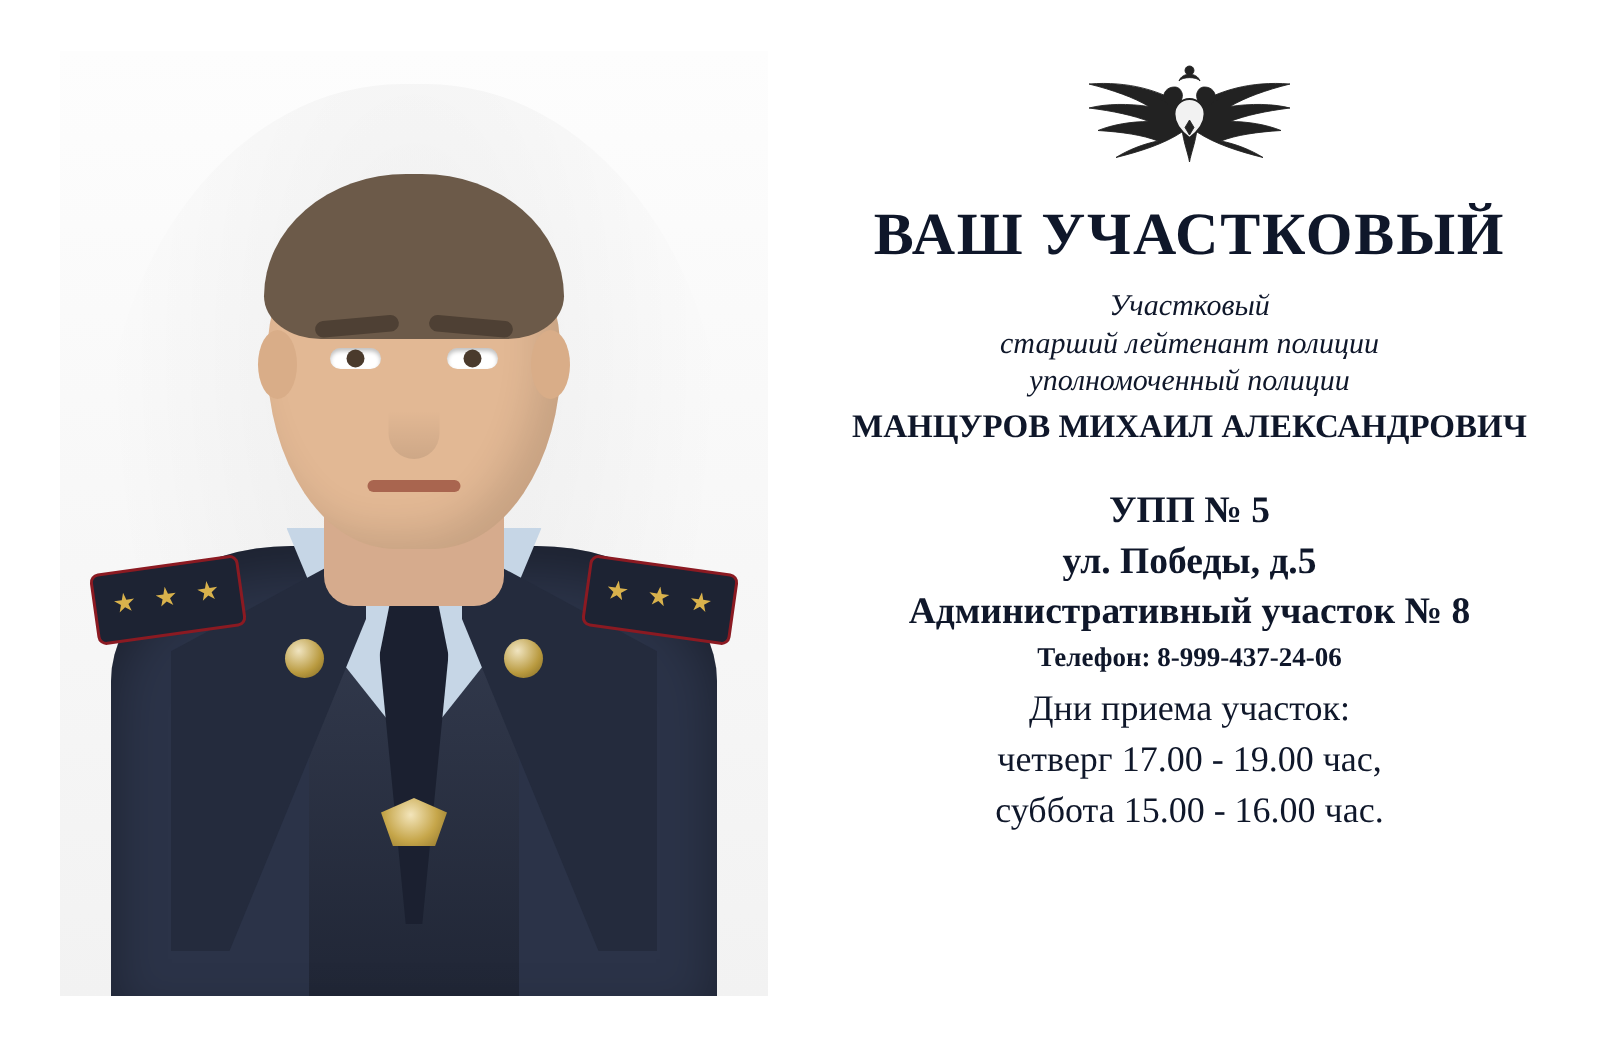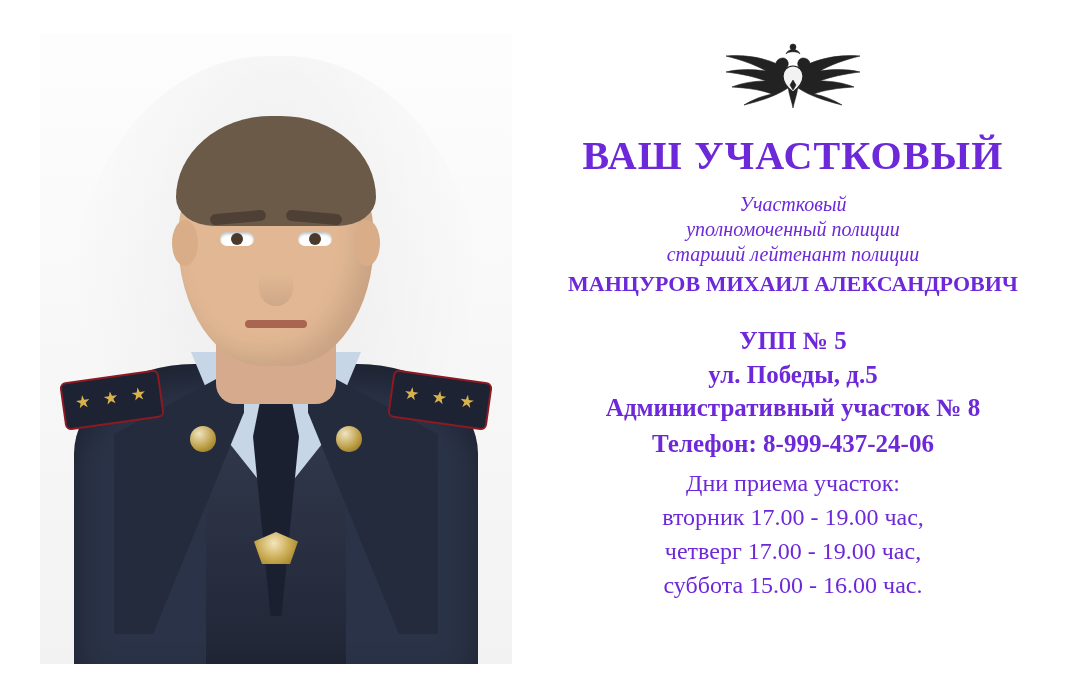--- a/index.html
+++ b/index.html
@@ -248,21 +248,21 @@
     border-radius: 5px;
   }
 
   
   .info {
     position: absolute;
     left: 530px;
     top: 38px;
     width: 526px;
     text-align: center;
-    color: #6d28d9;
+    color: #0f172a;
   }
   .emblem {
     display: block;
     margin: 0 auto 18px auto;
     width: 170px;
     height: 78px;
   }
   .title {
     font-size: 40px;
     font-weight: bold;
@@ -282,21 +282,21 @@
     margin-top: 2px;
     font-family: Liberation Serif, serif;
   }
   .gap { height: 26px; }
   .strong-line {
     font-size: 25px;
     font-weight: bold;
     line-height: 1.34;
   }
   .phone-line {
-    font-size: 25px;
+    font-size: 18px;
     font-weight: bold;
     line-height: 1.5;
   }
   .reception-title {
     font-size: 24px;
     line-height: 1.42;
     margin-top: 4px;
   }
   .reception-line {
     font-size: 24px;
@@ -366,30 +366,29 @@
         <circle cx="85" cy="9" r="3"></circle>
 
         <path d="M85 38 m-10 0 a10 10 0 0 1 20 0 c0 8 -6 13 -10 16 c-4 -3 -10 -8 -10 -16 Z" fill="#f2f2f2" stroke="#222222" stroke-width="1.2"></path>
         <path d="M85 42 l3 5 l-3 5 l-3 -5 Z" fill="#222222"></path>
       </g>
     </svg>
 
     <div class="title">ВАШ УЧАСТКОВЫЙ</div>
 
     <div class="subline">Участковый</div>
+    <div class="subline">старший лейтенант полиции</div>
     <div class="subline">уполномоченный полиции</div>
-    <div class="subline">старший лейтенант полиции</div>
     <div class="officer-name">МАНЦУРОВ МИХАИЛ АЛЕКСАНДРОВИЧ</div>
 
     <div class="gap"></div>
 
     <div class="strong-line">УПП № 5</div>
     <div class="strong-line">ул. Победы, д.5</div>
     <div class="strong-line">Административный участок № 8</div>
     <div class="phone-line">Телефон:  8-999-437-24-06</div>
 
     <div class="reception-title">Дни приема участок:</div>
-    <div class="reception-line">вторник   17.00 - 19.00 час,</div>
     <div class="reception-line">четверг 17.00 - 19.00 час,</div>
     <div class="reception-line">суббота 15.00 - 16.00 час.</div>
 
   </div>
 </div>
 
 </body></html>

